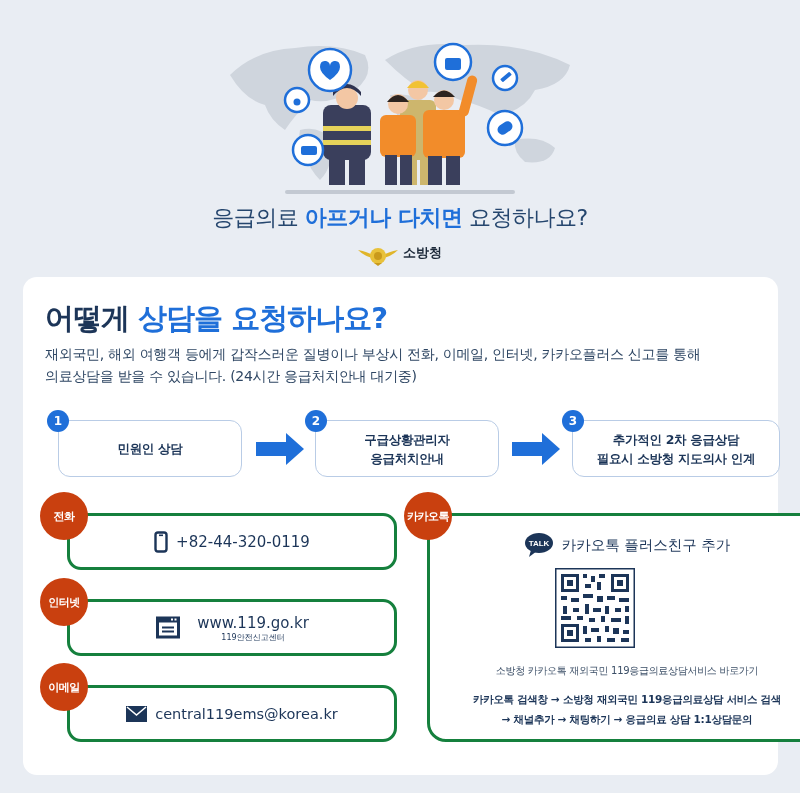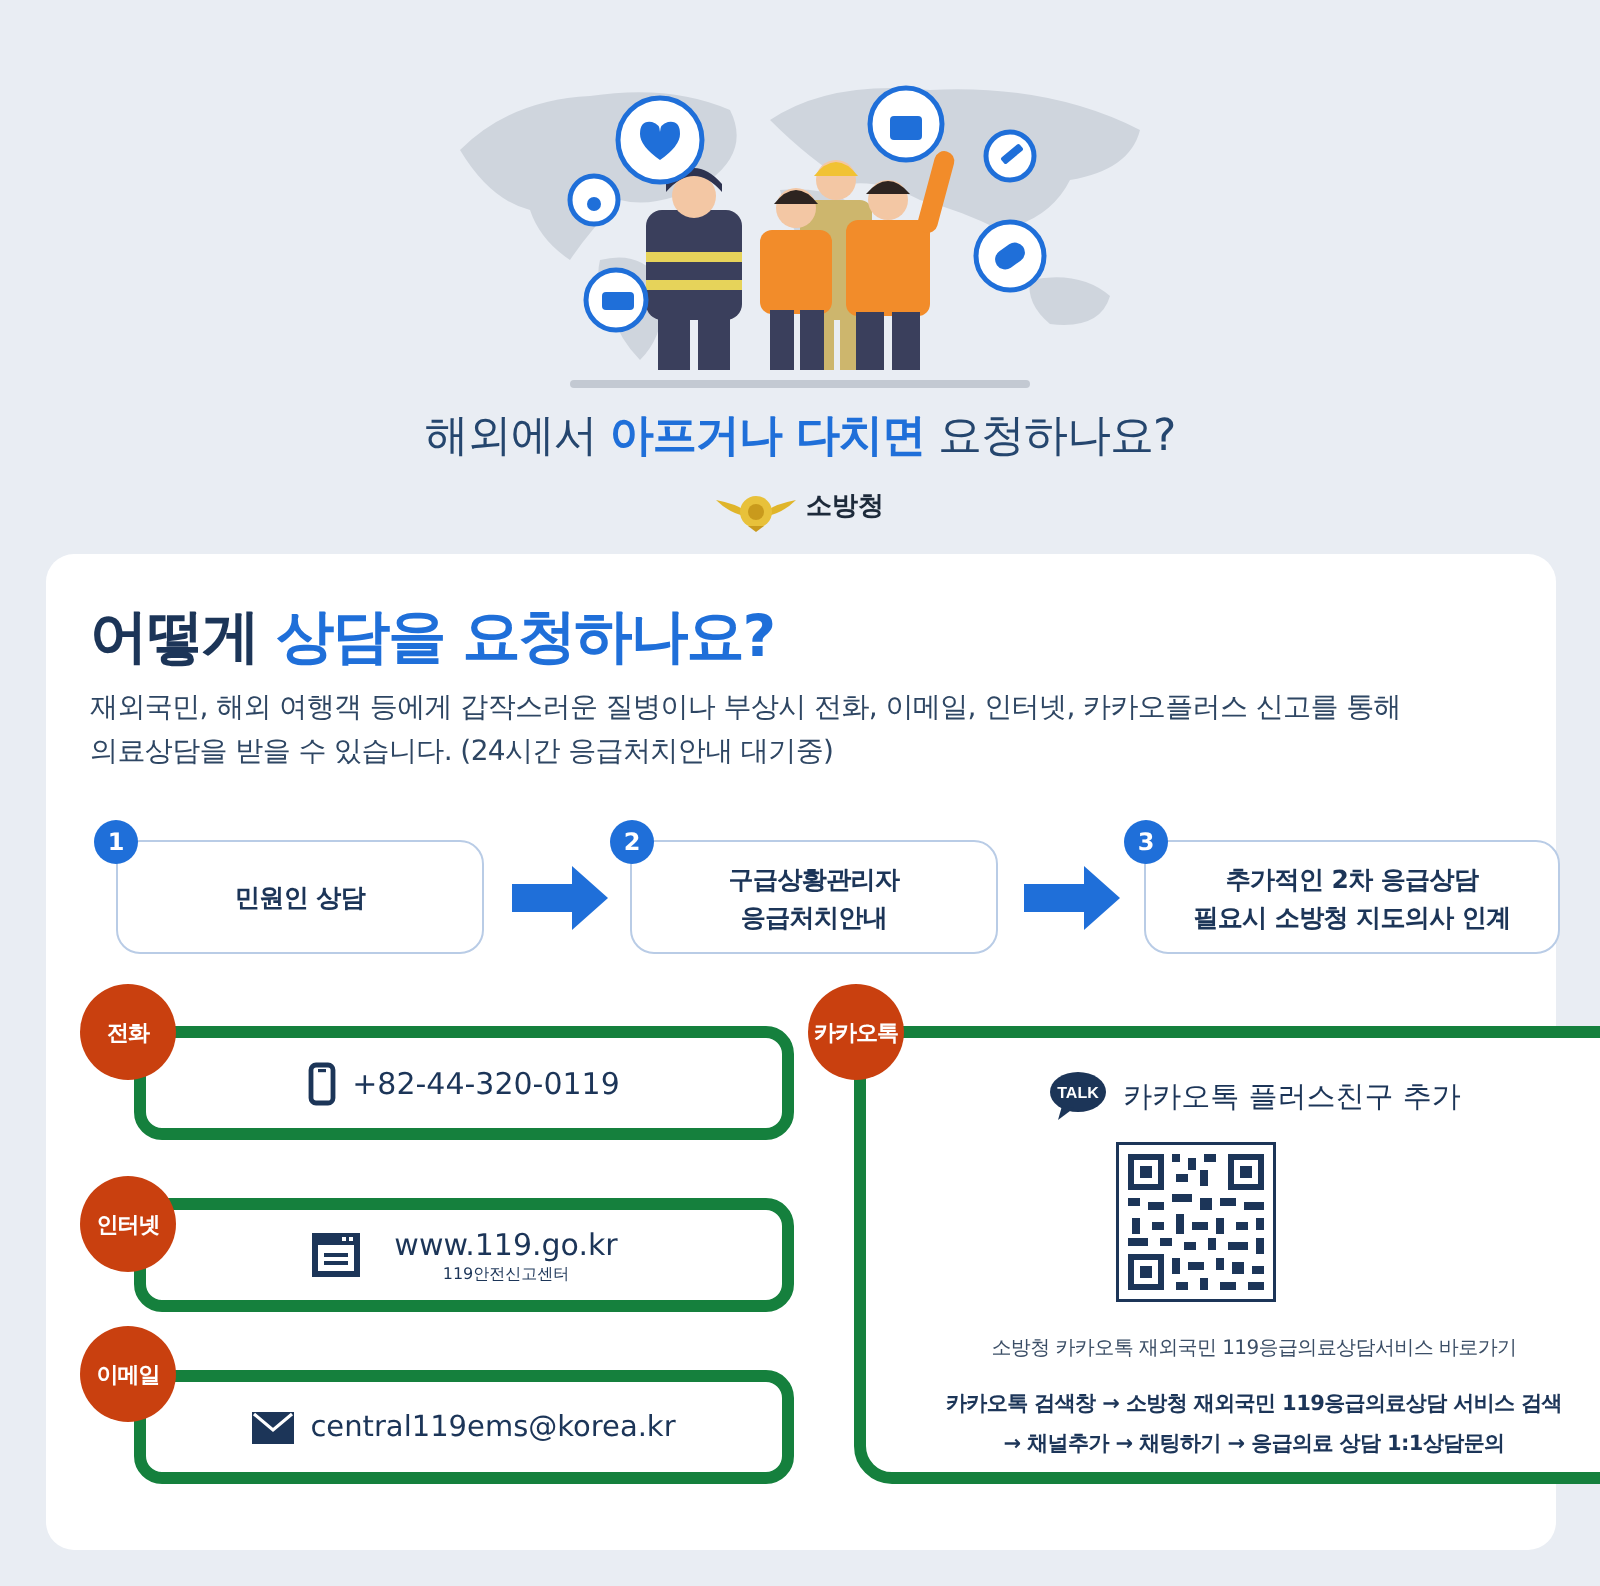--- a/index.html
+++ b/index.html
@@ -57,21 +57,21 @@
     .arrow { position: absolute; top: 156px; width: 48px; height: 32px; }
 
     
     .badge {
       position: absolute; width: 48px; height: 48px; border-radius: 50%;
       background: #c9400f; color: #fff; font-size: 11px; font-weight: bold;
       display: flex; align-items: center; justify-content: center; letter-spacing: -0.5px;
       z-index: 2;
     }
     .cbox {
-      position: absolute; border: 6px solid #15803d; border-radius: 14px; background: #fff;
+      position: absolute; border: 3px solid #15803d; border-radius: 14px; background: #fff;
     }
     .cline {
       position: absolute; left: 0; right: 0; top: 50%; transform: translateY(-50%);
       display: flex; align-items: center; justify-content: center; gap: 8px;
     }
     .phone-text { font-size: 15px; color: #1c3558; }
     .web-main { font-size: 15px; color: #1c3558; line-height: 18px; }
     .web-sub { font-size: 8px; color: #1c3558; text-align: center; }
     .mail-text { font-size: 14.5px; color: #1c3558; }
 
@@ -149,21 +149,21 @@
       <rect x="220" y="38" width="16" height="12" rx="2"></rect>
       <rect x="76" y="126" width="16" height="9" rx="2"></rect>
       <rect x="272" y="103" width="16" height="10" rx="5" transform="rotate(-35 280 108)"></rect>
       <rect x="275" y="55" width="12" height="4" rx="1" transform="rotate(-40 281 57)"></rect>
       <circle cx="72" cy="82" r="3.5"></circle>
     </g>
   </svg>
   <div class="ground"></div>
 
   <div class="headline">
-    <span class="pre">해외에서 </span><span class="hl">아프거나 다치면</span><span class="post"> 요청하나요?</span>
+    <span class="pre">응급의료 </span><span class="hl">아프거나 다치면</span><span class="post"> 요청하나요?</span>
   </div>
 
   <div class="brand">
     <svg width="40" height="22" viewBox="0 0 40 22">
       <path d="M0 6 Q10 8 14 11 L14 14 Q6 12 0 6 Z" fill="#e0b52a"></path>
       <path d="M40 6 Q30 8 26 11 L26 14 Q34 12 40 6 Z" fill="#e0b52a"></path>
       <circle cx="20" cy="12" r="8" fill="#e8c13a"></circle>
       <circle cx="20" cy="12" r="4" fill="#c99a1c"></circle>
       <path d="M16 19 L20 22 L24 19 Z" fill="#c99a1c"></path>
     </svg>
@@ -213,21 +213,21 @@
   <div class="cbox" style="left:44px; top:236px; width:330px; height:57px;">
     <div class="cline">
       <svg width="14" height="22" viewBox="0 0 14 22">
         <rect x="1.5" y="1.5" width="11" height="19" rx="2.5" fill="none" stroke="#1c3558" stroke-width="2.4"></rect>
         <rect x="5" y="3.5" width="4" height="1.6" fill="#1c3558"></rect>
       </svg>
       <span class="phone-text">+82-44-320-0119</span>
     </div>
   </div>
 
-  <div class="badge" style="left:17px; top:311px;">인터넷</div>
+  <div class="badge" style="left:17px; top:301px;">인터넷</div>
   <div class="cbox" style="left:44px; top:322px; width:330px; height:57px;">
     <div class="cline">
       <svg width="26" height="24" viewBox="0 0 26 24">
         <rect x="1" y="1" width="24" height="22" fill="#1c3558"></rect>
         <rect x="4" y="7" width="18" height="13" fill="#ffffff"></rect>
         <rect x="16" y="3" width="2" height="2" fill="#ffffff"></rect>
         <rect x="19.5" y="3" width="2" height="2" fill="#ffffff"></rect>
         <rect x="7" y="11" width="12" height="2" fill="#1c3558"></rect>
         <rect x="7" y="15" width="12" height="2" fill="#1c3558"></rect>
       </svg>

